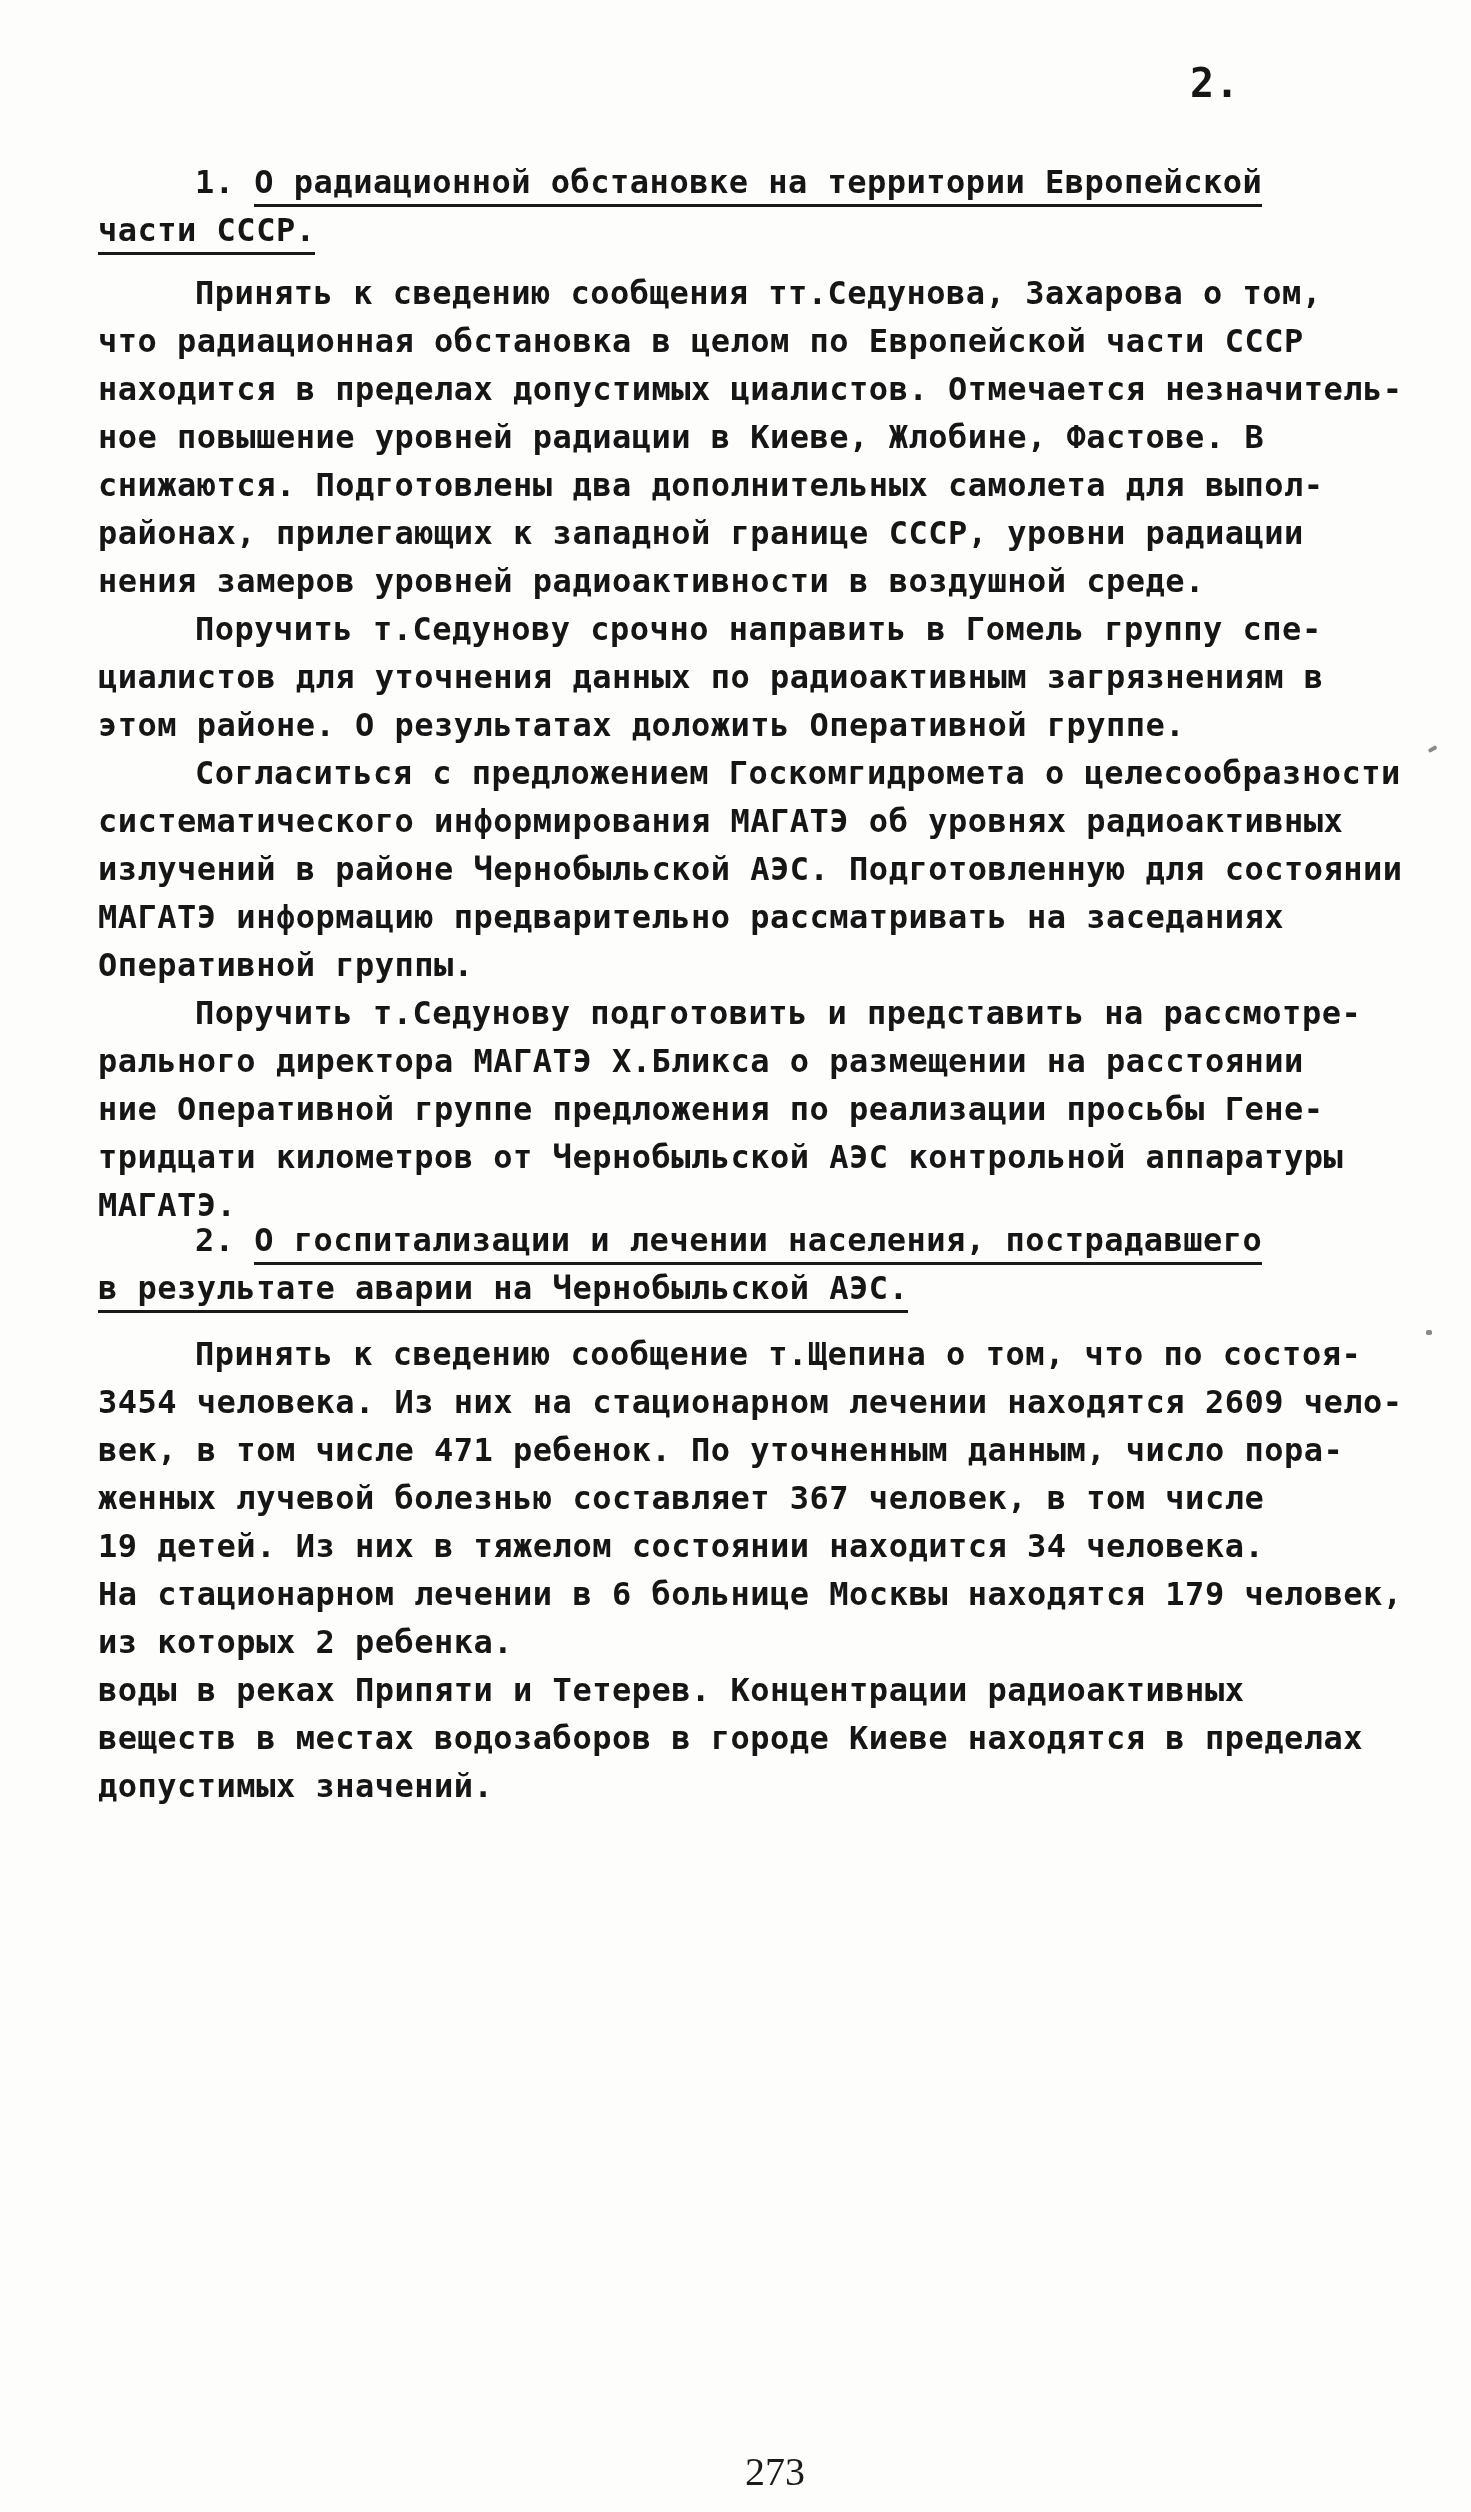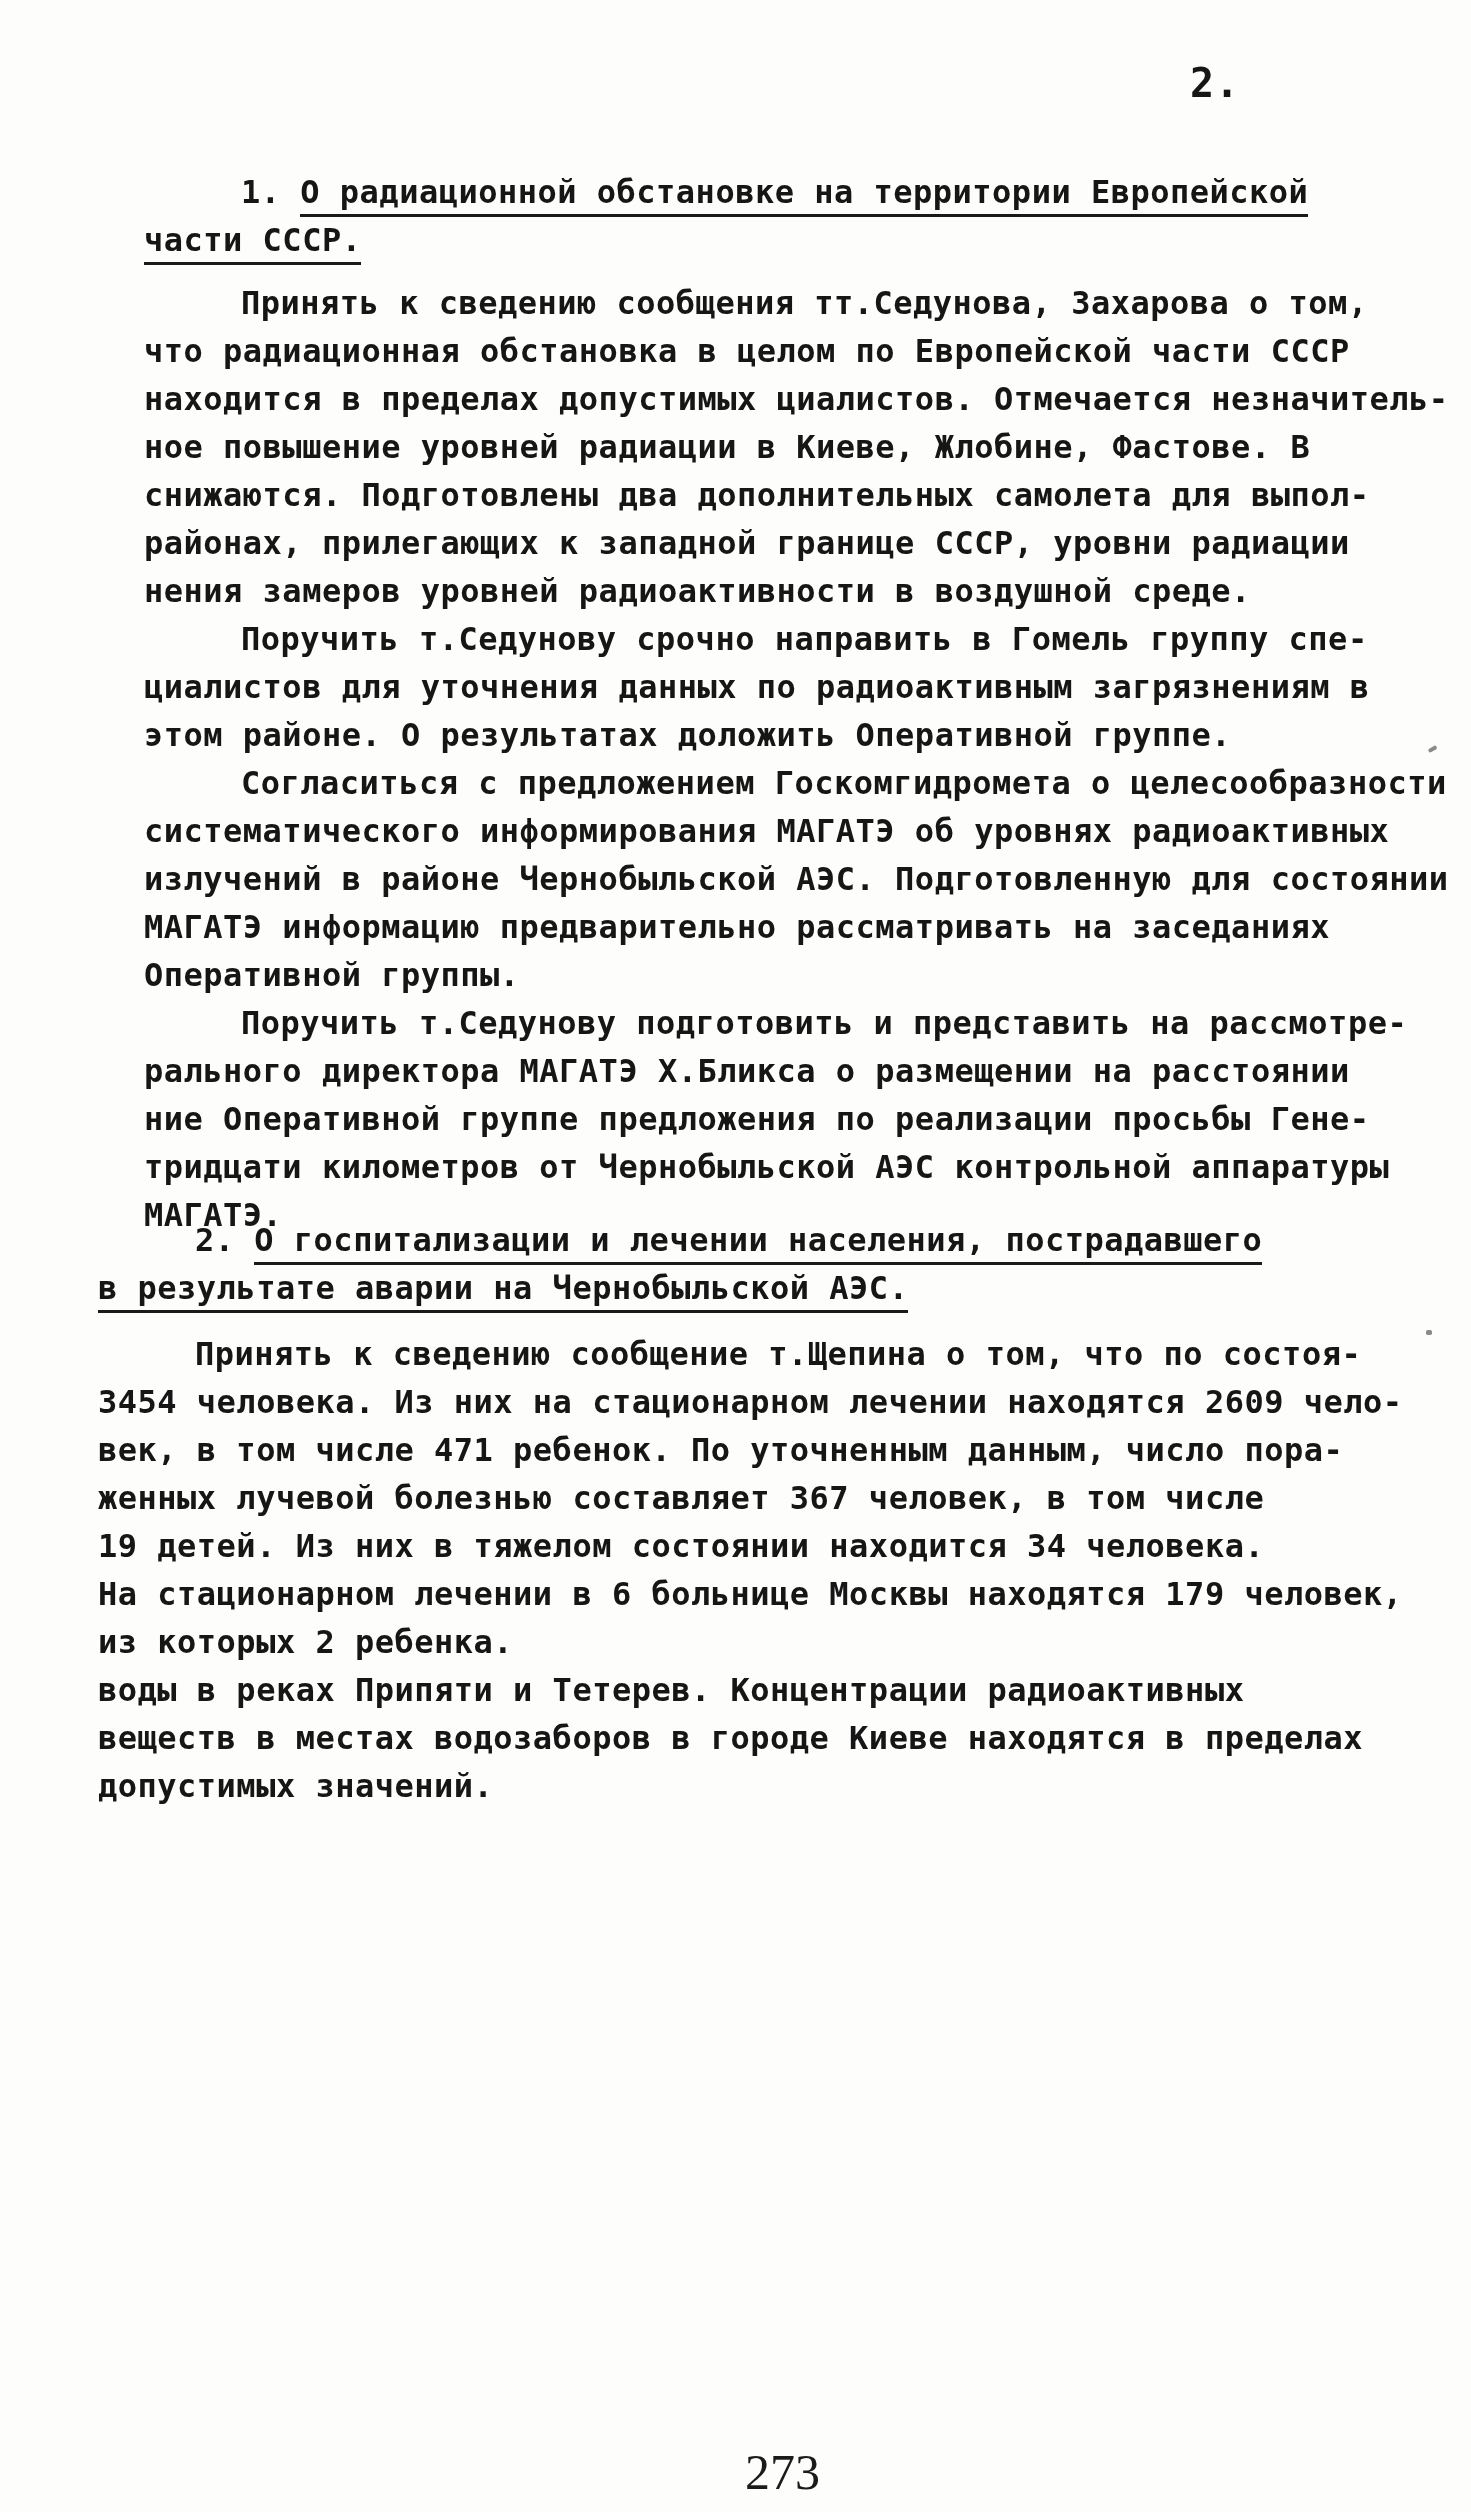--- a/index.html
+++ b/index.html
@@ -19,21 +19,21 @@
     font-size: 40px;
     font-weight: 700;
     line-height: 48px;
     letter-spacing: 0.9px;
   }
   .sec {
     position: absolute;
     left: 98px;
     width: 1306px;
   }
-  .sec1 { top: 168px; margin-left: 46px; }
+  .sec1 { top: 158px; }
   .sec2 { top: 1216px; }
   .sec1 .body { margin-top: 14.7px; }
   .sec2 .body { margin-top: 17.5px; }
   .line {
     white-space: pre;
     height: 48px;
     line-height: 48px;
     font-size: 32px;
     font-weight: 700;
     letter-spacing: 0.5px;
@@ -41,21 +41,21 @@
   .line.indent { padding-left: 97px; }
   .heading .u {
     border-bottom: 3.7px solid #1a1a1a;
     padding-bottom: 2.8px;
   }
   .pagenum-bottom {
     position: absolute;
     left: 745px;
     top: 2449px;
     font-family: "Liberation Serif", "DejaVu Serif", serif;
-    font-size: 50px;
+    font-size: 40px;
     font-weight: 400;
     line-height: 46px;
     color: #1b1b1b;
   }
   .speck {
     position: absolute;
     background: #8a8a8a;
     border-radius: 1.8px;
   }
   .speck1 { left: 1428px; top: 747px; width: 9.2px; height: 3.7px; transform: rotate(-30deg); }

